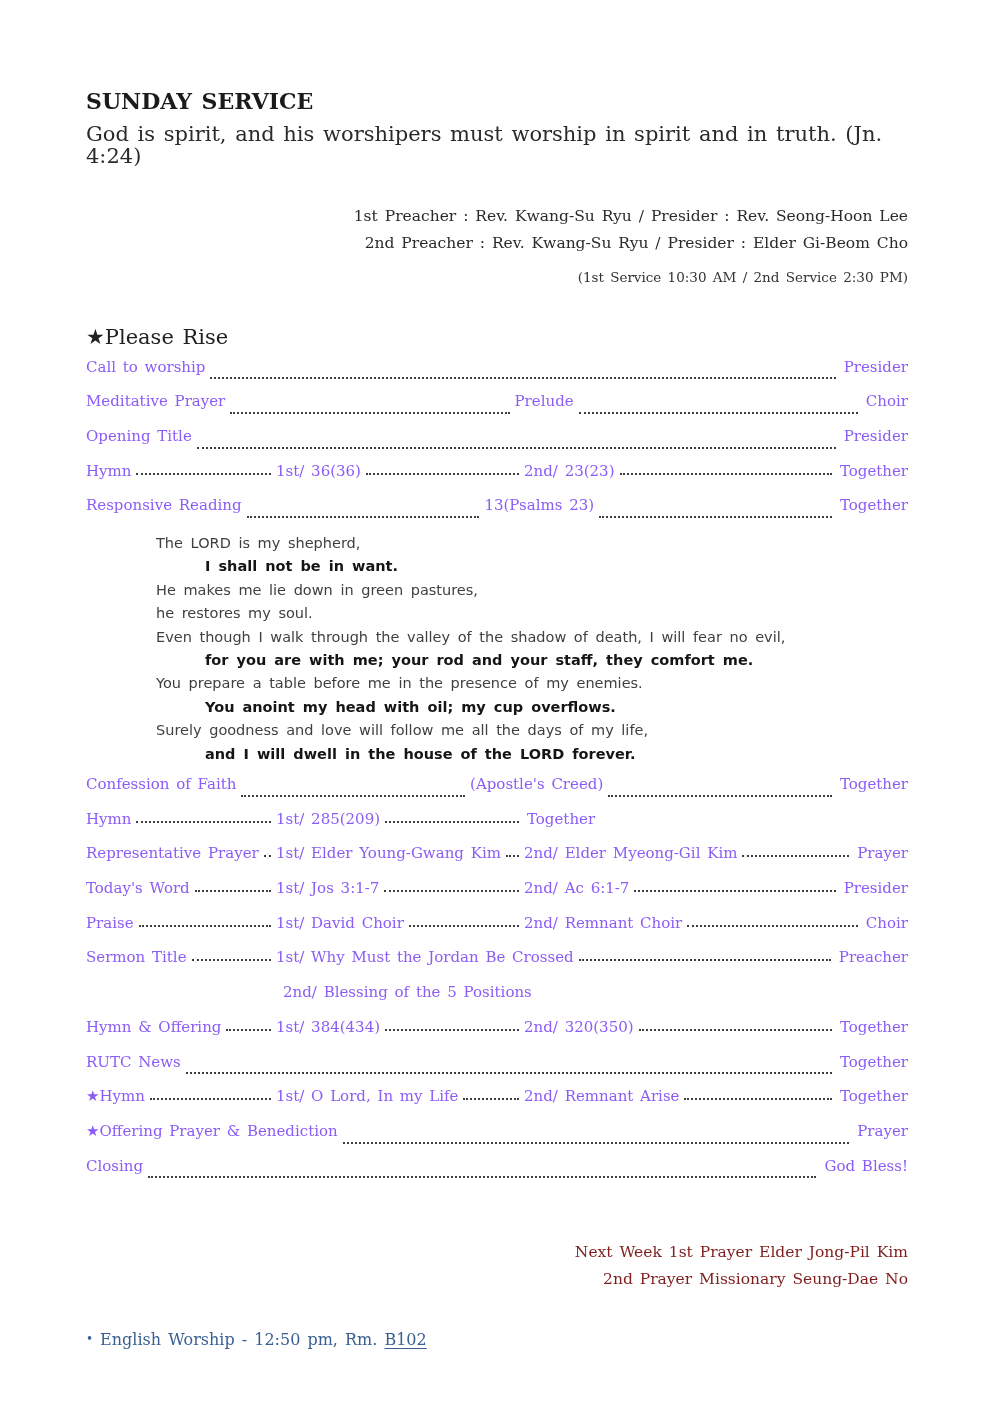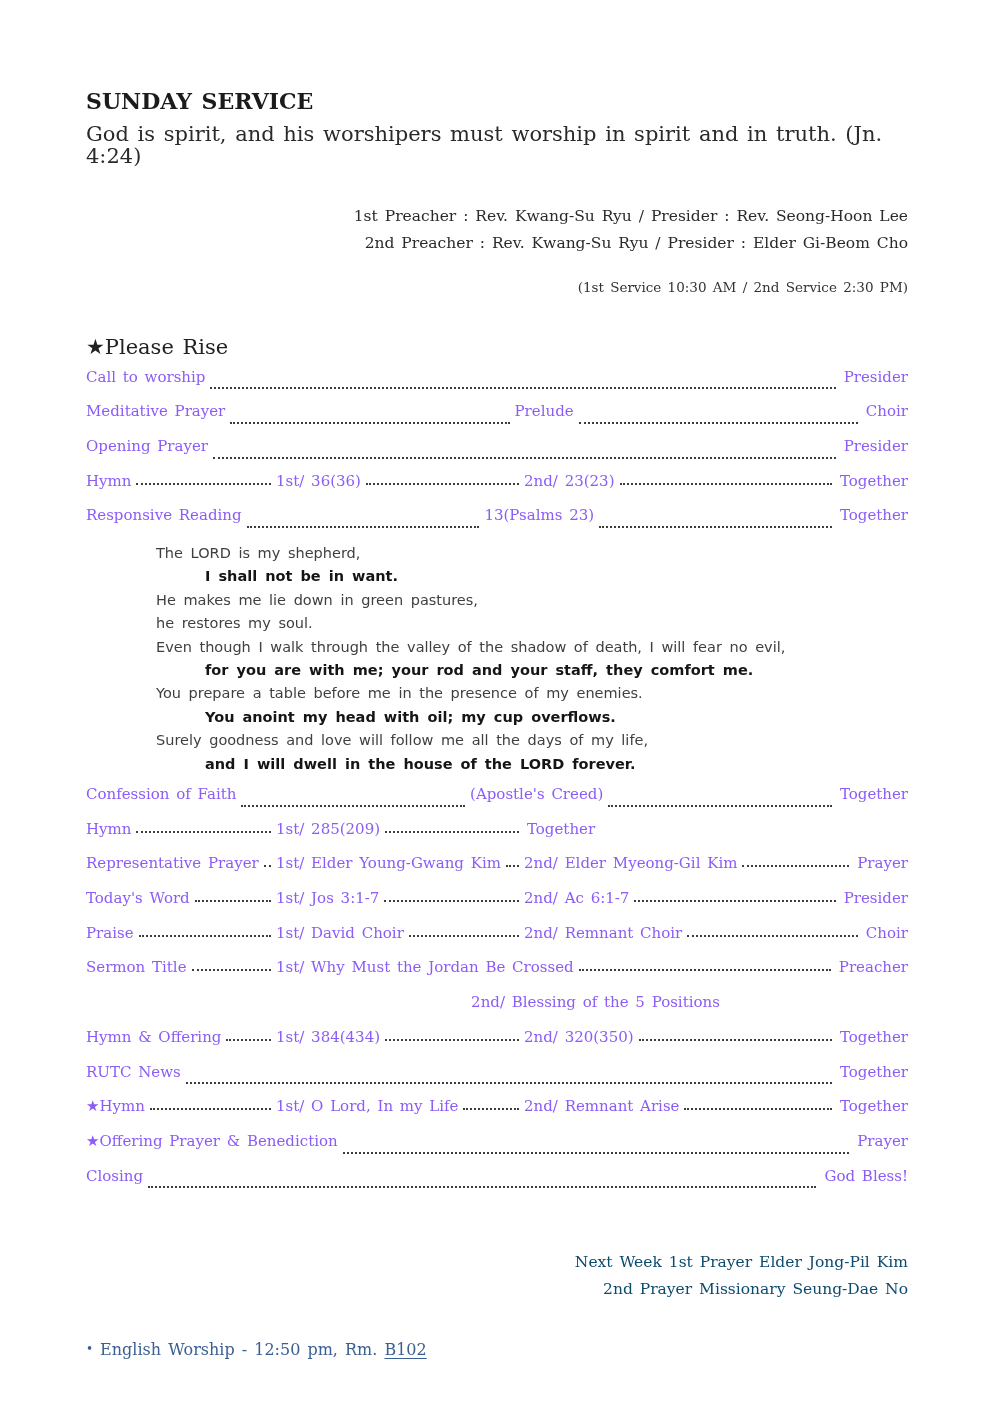--- a/index.html
+++ b/index.html
@@ -17,47 +17,47 @@
   .doc-title{
     font-size:22px;font-weight:700;letter-spacing:0px;
     line-height:30px;color:#1b1b1b;
   }
   .doc-subtitle{
     font-size:21px;line-height:22px;margin-top:7px;color:#2a2a2a;
   }
   .leaders{
     margin-top:36px;text-align:right;font-size:15.5px;line-height:26.5px;color:#2a2a2a;
   }
-  .leaders .times{font-size:13.5px;margin-top:18px;color:#333;}
+  .leaders .times{font-size:13.5px;margin-top:8px;color:#333;}
   .please-rise{margin-top:33px;font-size:21px;line-height:26px;color:#222;}
   .program{margin-top:1px;}
   .prog-line{
     display:flex;align-items:baseline;height:26.7px;font-size:15px;color:#8b5cf6;margin-top:8px;
   }
   .prog-line .lbl,.prog-line .txt{white-space:nowrap;}
   .prog-line .right{white-space:nowrap;margin-left:3px;}
   .dots{
     flex:1 1 10px;min-width:6px;align-self:flex-end;
     border-bottom:2px dotted #3d3d3d;
     margin:0 5px 5px 5px;
   }
   .cell{display:flex;align-items:baseline;}
   .c1{flex:0 0 190px;width:190px;}
   .c2{flex:0 0 248px;width:248px;}
   .c3{flex:1 1 auto;}
-  .prog-line.cont{padding-left:197px;justify-content:center;}
+  .prog-line.cont{padding-left:197px;}
   .psalm{
     margin:9px 0 9px 0;
     font-family:"DejaVu Sans","Liberation Sans",sans-serif;
     font-size:14.5px;color:#3f3f3f;word-spacing:3px;
   }
   .psalm-line{line-height:23.4px;padding-left:70px;white-space:nowrap;}
   .psalm-line.bold{font-weight:700;padding-left:119px;color:#151515;}
   .next-week{
-    margin-top:56px;text-align:right;font-size:15.5px;line-height:27px;color:#0c4a6e;
+    margin-top:56px;text-align:right;font-size:15.5px;line-height:27px;color:#7f1d1d;
   }
   .english{
     margin-top:34px;font-size:16px;line-height:24px;color:var(--accent,#3a6092);
   }
   .english .bullet{font-size:12px;margin-right:7px;vertical-align:2px;}
   .english .room{text-decoration:underline;text-underline-offset:3px;}
 </style>
 </head>
 <body>
 
@@ -81,21 +81,21 @@
         <span class="right">Presider</span>
       </div>
       <div class="prog-line">
         <span class="lbl">Meditative Prayer</span>
         <span class="dots"></span>
         <span class="txt">Prelude</span>
         <span class="dots"></span>
         <span class="right">Choir</span>
       </div>
       <div class="prog-line">
-        <span class="lbl">Opening Prayer</span>
+        <span class="lbl">Opening Title</span>
         <span class="dots"></span>
         <span class="right">Presider</span>
       </div>
       <div class="prog-line">
         <span class="cell c1">
           <span class="lbl">Hymn</span>
           <span class="dots"></span>
         </span>
         <span class="cell c2">
           <span class="txt">1st/ 36(36)</span>

